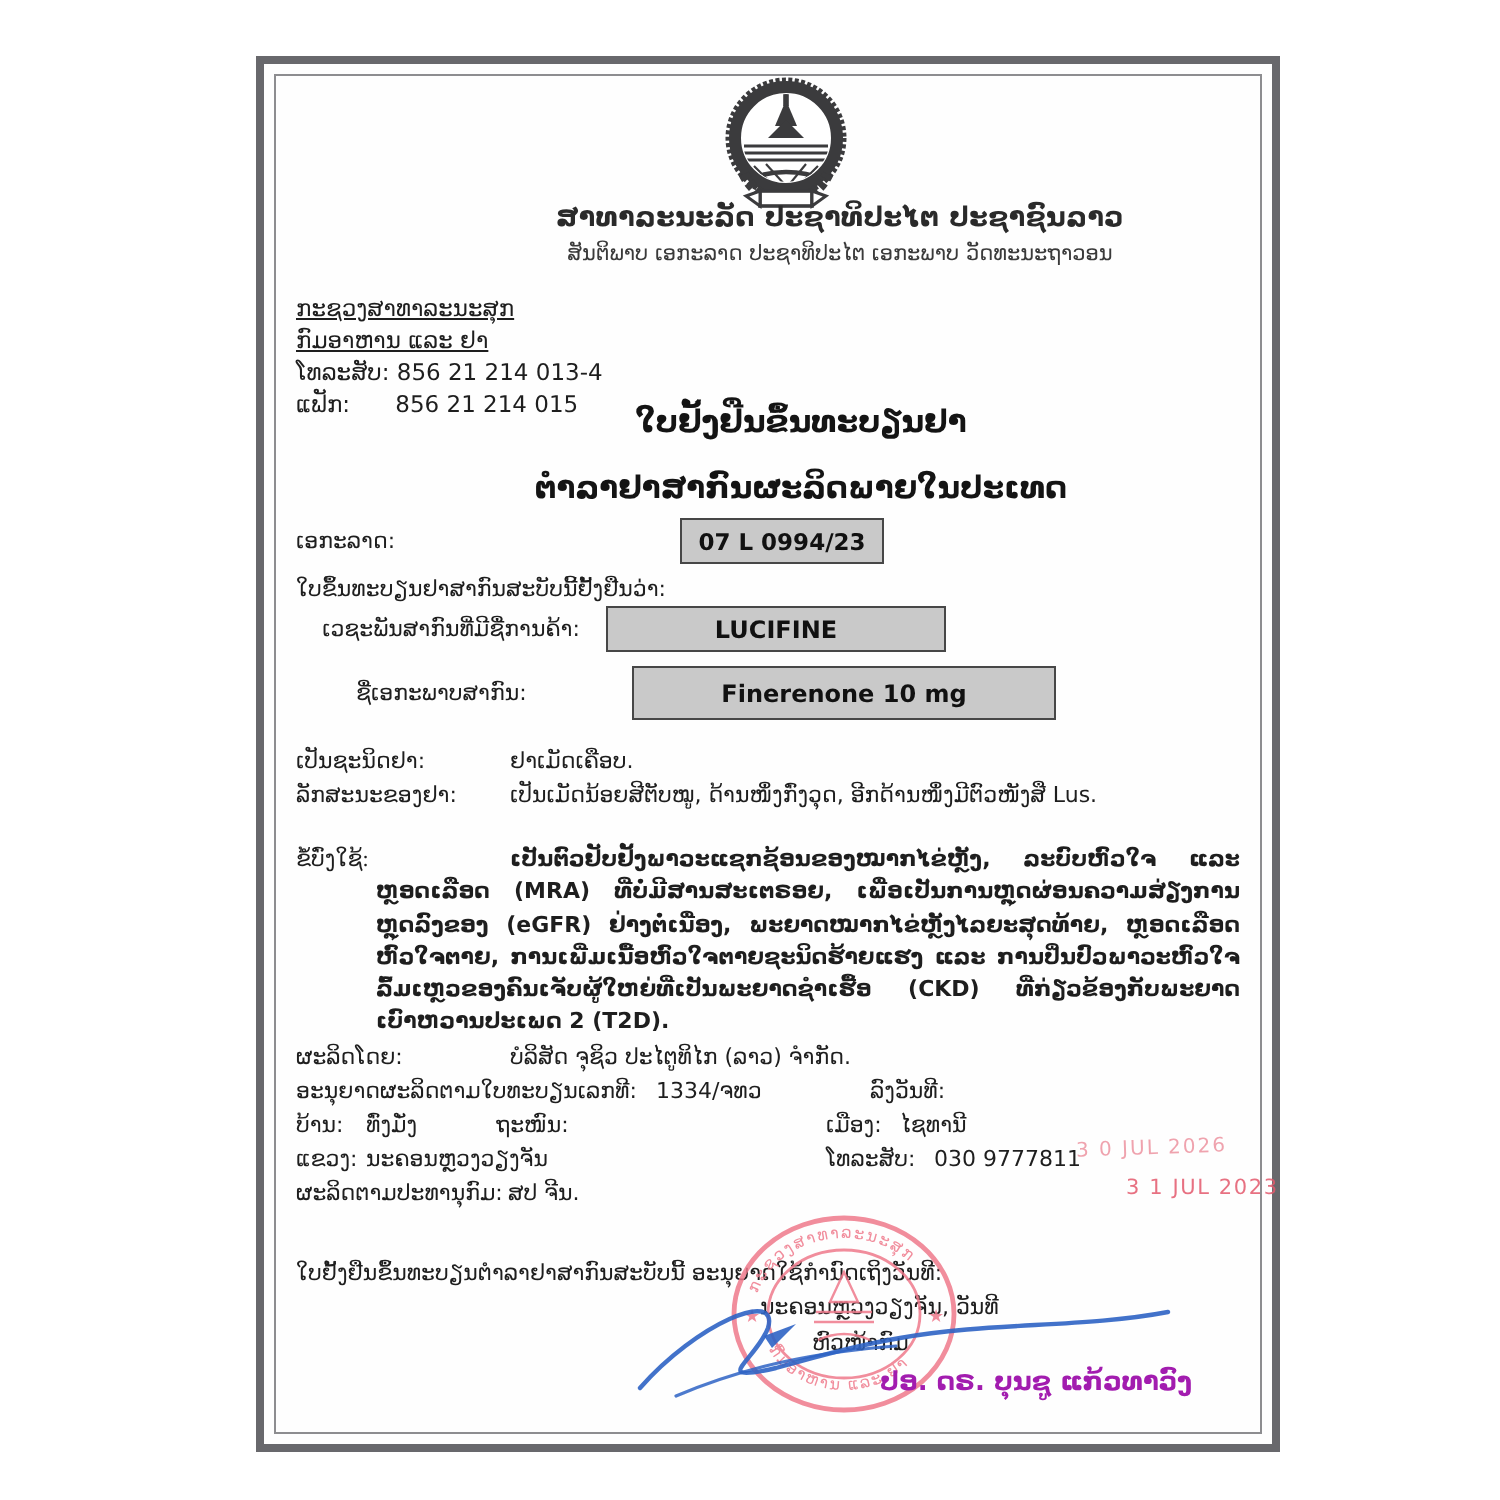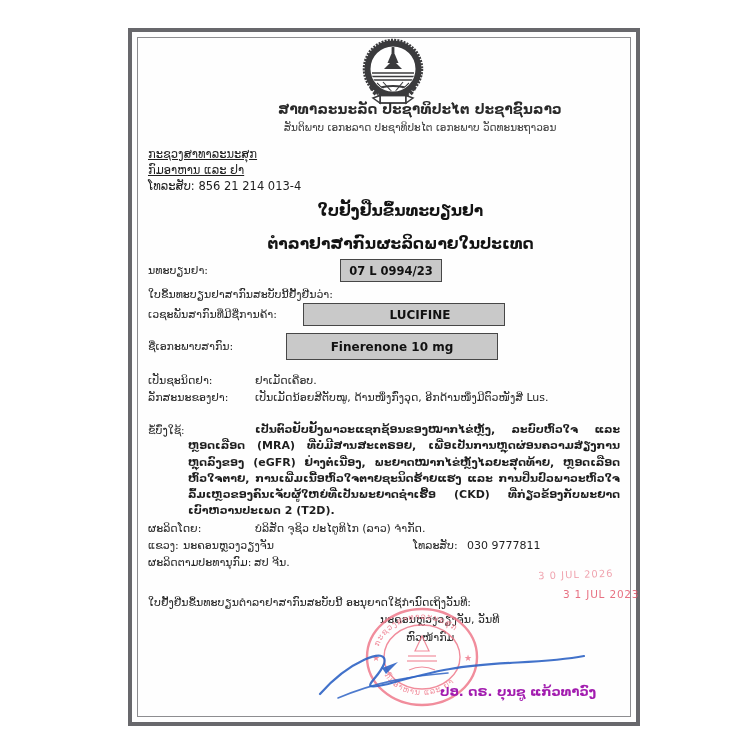--- a/index.html
+++ b/index.html
@@ -26,23 +26,23 @@
               font-weight:bold;font-size:15.5px;color:#141414;}
   .ct1{top:202px;} .ct2{top:235px;}
 
   
   .frow{position:absolute;left:148px;display:flex;align-items:center;font-size:11px;}
   .gbox{background:#c9c9c9;border:1.5px solid #474747;font-weight:bold;color:#111;
         display:flex;align-items:center;justify-content:center;}
   .reg-row{top:259px;} .reg-row .flabel{width:192px;}
   .reg-box{width:100px;height:21px;font-size:11.5px;text-align:right;}
   .certifies{position:absolute;left:148px;top:288px;font-size:11px;}
-  .trade-row{top:303px;} .trade-row .flabel{width:155px;}
-  .trade-box{width:168px;height:21px;font-size:12px;padding-left:32px;}
-  .gen-row{top:333px;} .gen-row .flabel{width:138px;}
+  .trade-row{top:303px;text-align:center;} .trade-row .flabel{width:155px;}
+  .trade-box{width:168px;height:21px;font-size:12px;}
+  .gen-row{top:333px;margin-left:30px;} .gen-row .flabel{width:138px;}
   .gen-box{width:210px;height:25px;font-size:12px;}
 
   
   .details{position:absolute;left:148px;top:373px;width:474px;font-size:11px;line-height:16px;}
   .drow{display:flex;margin:0 0 1px 0;}
   .dlabel{flex:0 0 107px;}
   .dval{font-weight:normal;}
   .ind-row{position:relative;margin:0 0 1px 0;}
   .ind-row .dlabel{position:absolute;left:0;top:0;font-family:Liberation Serif, serif;}
   .ind-text{margin:16px 0 0 40px;width:432px;text-indent:67px;font-weight:bold;
@@ -99,27 +99,31 @@
   <div class="country-title">ສາທາລະນະລັດ ປະຊາທິປະໄຕ ປະຊາຊົນລາວ</div>
   <div class="motto">ສັນຕິພາບ ເອກະລາດ ປະຊາທິປະໄຕ ເອກະພາບ ວັດທະນະຖາວອນ</div>
 
   <div class="ministry-block">
     <div class="u">ກະຊວງສາທາລະນະສຸກ</div>
     <div class="u">ກົມອາຫານ ແລະ ຢາ</div>
     <div>
       <span>ໂທລະສັບ:</span>
       <span>856 21 214 013-4</span>
     </div>
+    <div>
+      <span class="fax-label">ແຟັກ:</span>
+      <span>856 21 214 015</span>
+    </div>
   </div>
 
   <div class="cert-title ct1">ໃບຢັ້ງຢືນຂຶ້ນທະບຽນຢາ</div>
   <div class="cert-title ct2">ຕຳລາຢາສາກົນຜະລິດພາຍໃນປະເທດ</div>
 
   <div class="frow reg-row">
-    <span class="flabel">ນທະບຽນຢາ:</span>
+    <span class="flabel">ເອກະລາດ:</span>
     <span class="gbox reg-box">07 L 0994/23</span>
   </div>
 
   <div class="certifies">ໃບຂຶ້ນທະບຽນຢາສາກົນສະບັບນີ້ຢັ້ງຢືນວ່າ:</div>
 
   <div class="frow trade-row">
     <span class="flabel">ເວຊະພັນສາກົນທີ່ມີຊື່ການຄ້າ:</span>
     <span class="gbox trade-box">LUCIFINE</span>
   </div>
 
@@ -137,20 +141,32 @@
       <span class="dlabel">ລັກສະນະຂອງຢາ:</span>
       <span class="dval">ເປັນເມັດນ້ອຍສີຕັບໝູ, ດ້ານໜຶ່ງກົ່ງວຸດ, ອີກດ້ານໜຶ່ງມີຕົວໜັງສື Lus.</span>
     </div>
     <div class="ind-row">
       <span class="dlabel">ຂໍ້ບົ່ງໃຊ້:</span>
       <p class="ind-text">ເປັນຕົວຢັບຢັ້ງພາວະແຊກຊ້ອນຂອງໝາກໄຂ່ຫຼັງ, ລະບົບຫົວໃຈ ແລະ ຫຼອດເລືອດ (MRA) ທີ່ບໍ່ມີສານສະເຕຣອຍ, ເພື່ອເປັນການຫຼຸດຜ່ອນຄວາມສ່ຽງການຫຼຸດລົງຂອງ (eGFR) ຢ່າງຕໍ່ເນື່ອງ, ພະຍາດໝາກໄຂ່ຫຼັງໄລຍະສຸດທ້າຍ, ຫຼອດເລືອດຫົວໃຈຕາຍ, ການເພີ່ມເນື້ອຫົວໃຈຕາຍຊະນິດຮ້າຍແຮງ ແລະ ການປິ່ນປົວພາວະຫົວໃຈລົ້ມເຫຼວຂອງຄົນເຈັບຜູ້ໃຫຍ່ທີ່ເປັນພະຍາດຊຳເຮື້ອ (CKD) ທີ່ກ່ຽວຂ້ອງກັບພະຍາດເບົາຫວານປະເພດ 2 (T2D).</p>
     </div>
     <div class="drow">
       <span class="dlabel">ຜະລິດໂດຍ:</span>
       <span class="dval">ບໍລິສັດ ຈຸຊິວ ປະໄຕູທິໄກ (ລາວ) ຈຳກັດ.</span>
+    </div>
+    <div class="rel">
+      <span class="abs" style="left:0">ອະນຸຍາດຜະລິດຕາມໃບທະບຽນເລກທີ:</span>
+      <span class="abs dval" style="left:180px">1334/ຈທວ</span>
+      <span class="abs" style="left:287px">ລົງວັນທີ:</span>
+    </div>
+    <div class="rel">
+      <span class="abs" style="left:0">ບ້ານ:</span>
+      <span class="abs dval" style="left:35px">ທົ່ງມັ່ງ</span>
+      <span class="abs" style="left:100px">ຖະໜົນ:</span>
+      <span class="abs" style="left:265px">ເມືອງ:</span>
+      <span class="abs dval" style="left:302px">ໄຊທານີ</span>
     </div>
     <div class="rel">
       <span class="abs" style="left:0">ແຂວງ:</span>
       <span class="abs dval" style="left:35px">ນະຄອນຫຼວງວຽງຈັນ</span>
       <span class="abs" style="left:265px">ໂທລະສັບ:</span>
       <span class="abs dval" style="left:319px">030 9777811</span>
     </div>
     <div class="rel">
       <span class="abs" style="left:0">ຜະລິດຕາມປະທານຸກົມ:</span>
       <span class="abs dval" style="left:106px">ສປ ຈີນ.</span>

